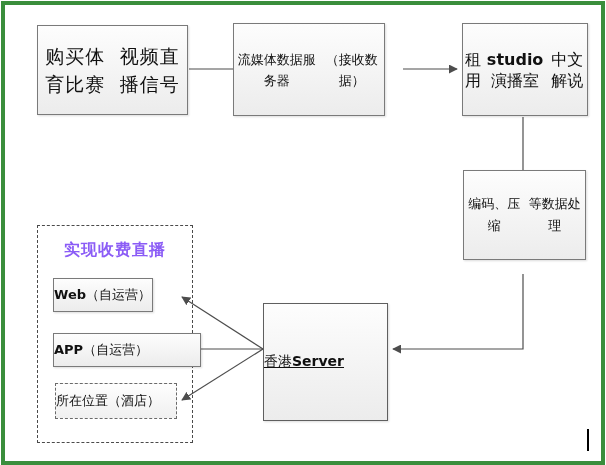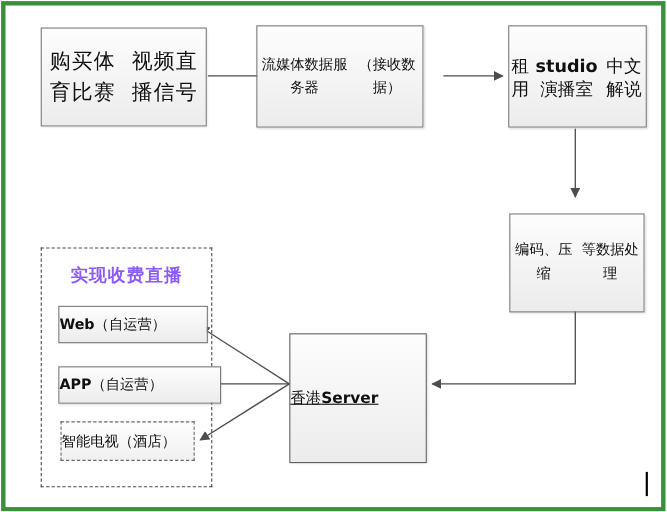--- a/index.html
+++ b/index.html
@@ -55,21 +55,21 @@
     left: 233px; top: 23px; width: 152px; height: 93px;
     font-size: 13px;
     line-height: 21px;
   }
   .node-studio {
     left: 462px; top: 23px; width: 126px; height: 93px;
     font-size: 16px;
     line-height: 21px;
   }
   .node-encode {
-    left: 463px; top: 194px; width: 123px; height: 90px;
+    left: 463px; top: 170px; width: 123px; height: 90px;
     font-size: 13px;
     line-height: 22px;
   }
   .node-hk {
     left: 263px; top: 303px; width: 125px; height: 118px;
     font-size: 14px;
     border-color: #5f5f5f;
     text-decoration: underline;
   }
   .group-box {
@@ -81,21 +81,21 @@
   }
   .group-title {
     position: absolute;
     left: 0; top: 14px; width: 100%;
     text-align: center;
     font-size: 16px;
     font-weight: bold;
     letter-spacing: 1px;
     color: #8b5cf6;
   }
-  .node-web    { left: 53px; top: 278px; width: 136px; height: 34px; font-size: 13px; }
+  .node-web    { left: 53px; top: 278px; width: 100px; height: 34px; font-size: 13px; }
   .node-app    { left: 53px; top: 333px; width: 148px; height: 34px; font-size: 13px; }
   .node-tv     {
     left: 55px; top: 383px; width: 122px; height: 36px; font-size: 13px;
     border: 1px dashed #6a6a6a;
     box-shadow: none;
     background: linear-gradient(180deg, #fefefe 0%, #f0f0f0 100%);
   }
   .bold { font-weight: bold; }
   .caret {
     position: absolute;
@@ -163,20 +163,20 @@
     </div>
   </div>
 
   <div class="node node-app">
     <div>
       <span class="bold">APP</span><span>（自运营）</span>
     </div>
   </div>
 
   <div class="node node-tv">
-    <div>智能电视（酒店）</div>
+    <div>所在位置（酒店）</div>
   </div>
 
   <div class="caret"></div>
 
   <div class="frame"></div>
 
 </div>
 
 </body></html>

